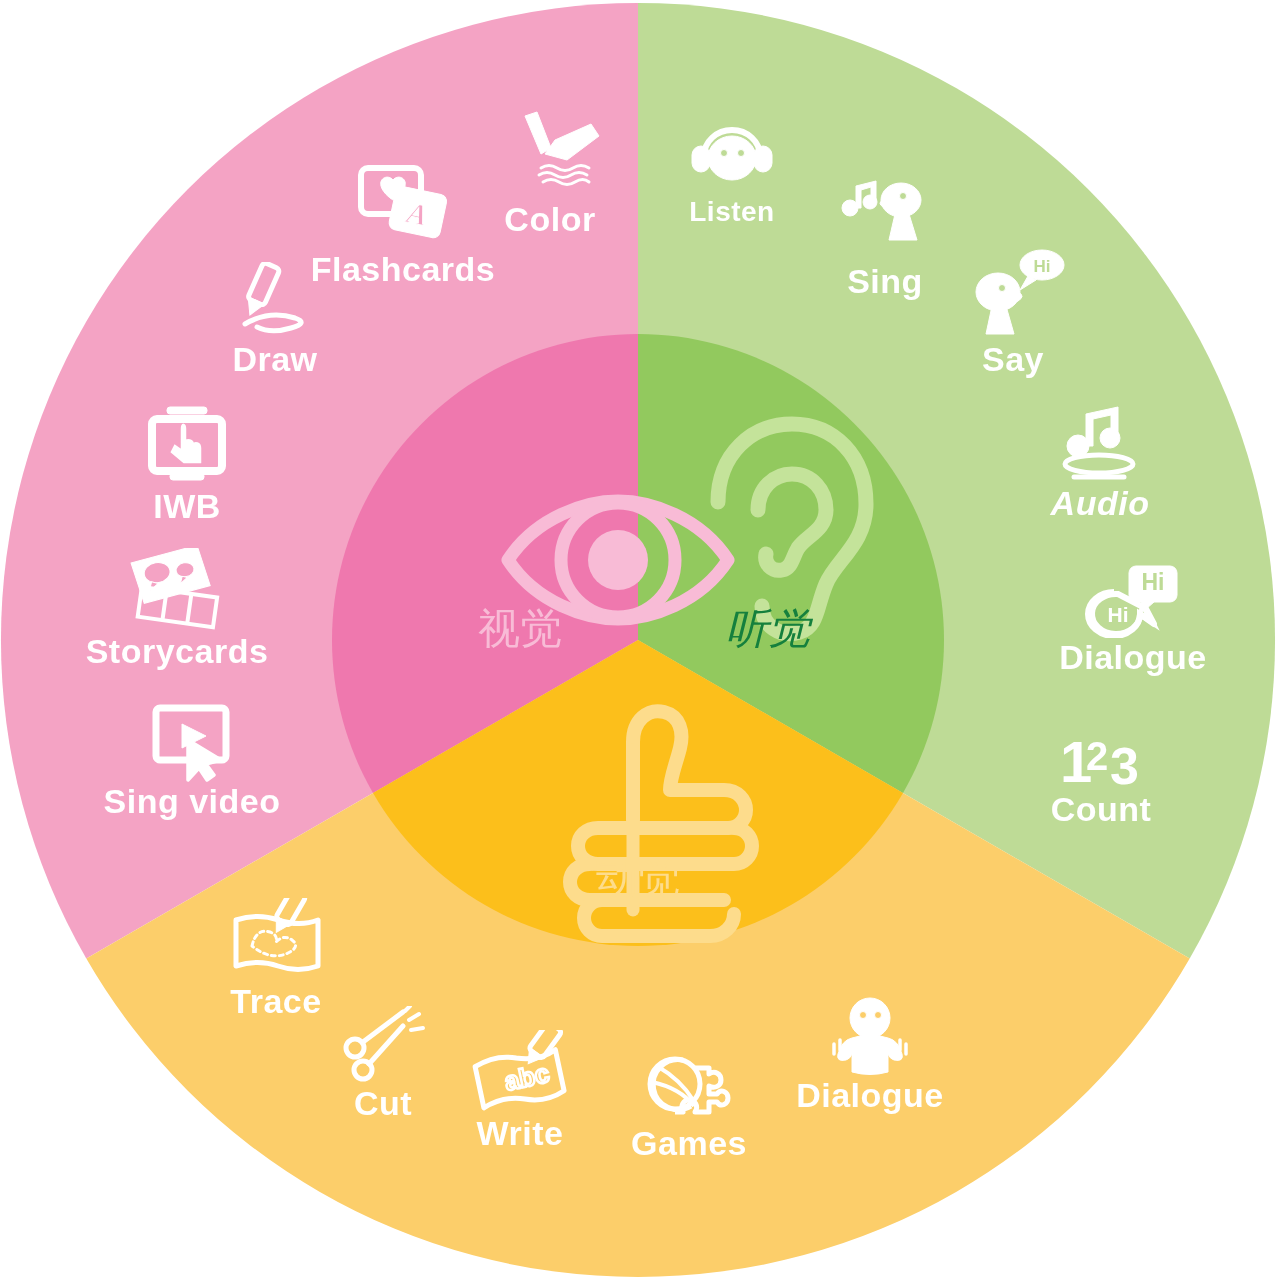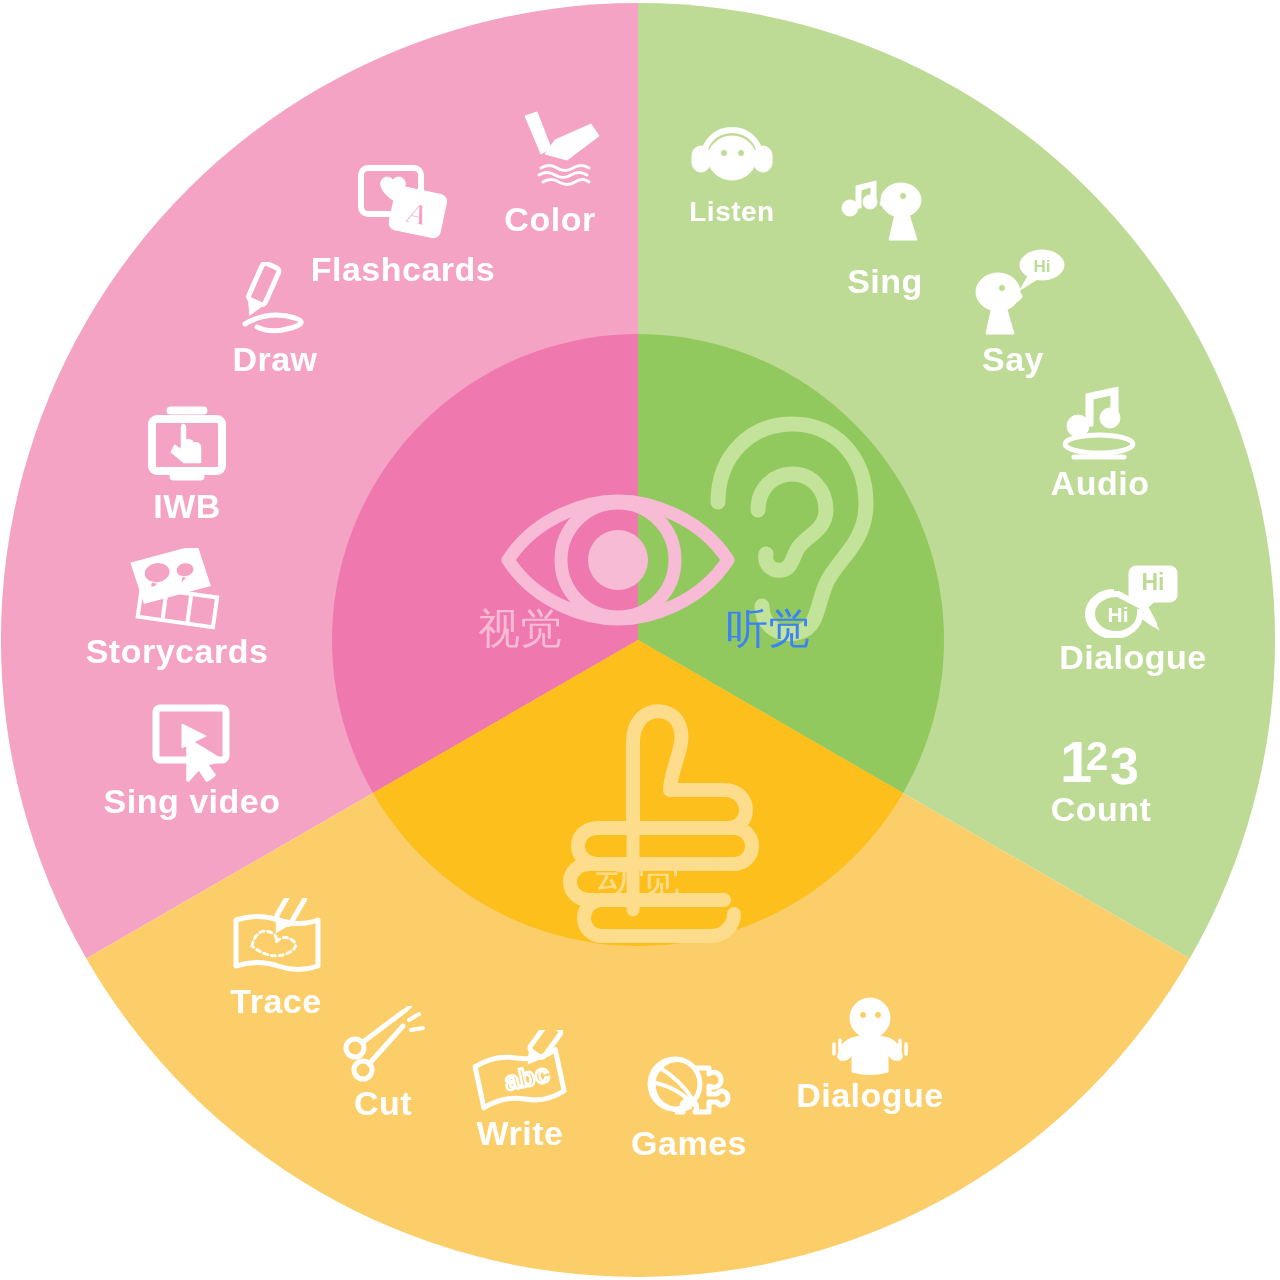--- a/index.html
+++ b/index.html
@@ -20,21 +20,21 @@
   .white .lbl{color:#ffffff;}
   .white .ic path,.white .ic circle,.white .ic rect,.white .ic polygon,
   .white .ic line,.white .ic ellipse,.white .ic g{stroke:#ffffff;}
 
   
   .center-node{position:absolute;display:flex;flex-direction:column;
       align-items:center;justify-content:center;text-align:center;}
   .center-node .clbl{font-weight:500;line-height:1;}
 
   .cn-pink .clbl{color:#F8BBD6;}
-  .cn-green .clbl{color:#3b82f6;}
+  .cn-green .clbl{color:#15803d;font-style:italic;}
   .cn-yellow .clbl{color:#FDDC8C;}
 </style>
 </head>
 <body>
 
 <div id="stage">
 
   <svg id="wheel" viewBox="0 0 1280 1280">
 
     <path d="M 638 640 L 638 3 A 637 637 0 0 0 86.3 958.5 Z" fill="#F4A3C4"></path>
@@ -195,21 +195,21 @@
       <path d="M60 44 q8 4 0 9 q-8 4 -12 0" fill="#fff"></path>
       <circle cx="44" cy="40" r="3.5" fill="#BEDB96"></circle>
       <path d="M34 58 L28 86 L56 86 L48 58 Z" fill="#fff"></path>
       <ellipse cx="84" cy="17" rx="22" ry="15" fill="#fff"></ellipse>
       <path d="M70 28 L62 42 L78 32 Z" fill="#fff"></path>
       <text x="84" y="24" font-size="17" font-weight="700" text-anchor="middle" fill="#BEDB96">Hi</text>
     </svg>
     <span class="lbl" style="font-size:34px;margin-top:2px;">Say</span>
   </div>
 
-  <div class="node white" style="left:1025px;top:384px;width:150px;">
+  <div class="node white" style="left:1025px;top:404px;width:150px;font-style:italic;">
     <svg class="ic" width="96" height="80" viewBox="0 0 96 80">
       <g fill="#fff">
         <circle cx="26" cy="42" r="11"></circle>
         <circle cx="58" cy="34" r="10"></circle>
         <path d="M34 42 L34 10 L66 3 L66 34 L59 34 L59 11 L41 15 L41 42z"></path>
       </g>
       <ellipse cx="47" cy="60" rx="34" ry="9" fill="none" stroke="#fff" stroke-width="5"></ellipse>
       <path d="M22 73 h50" stroke="#fff" stroke-width="5" stroke-linecap="round"></path>
     </svg>
     <span class="lbl" style="font-size:34px;margin-top:2px;">Audio</span>

